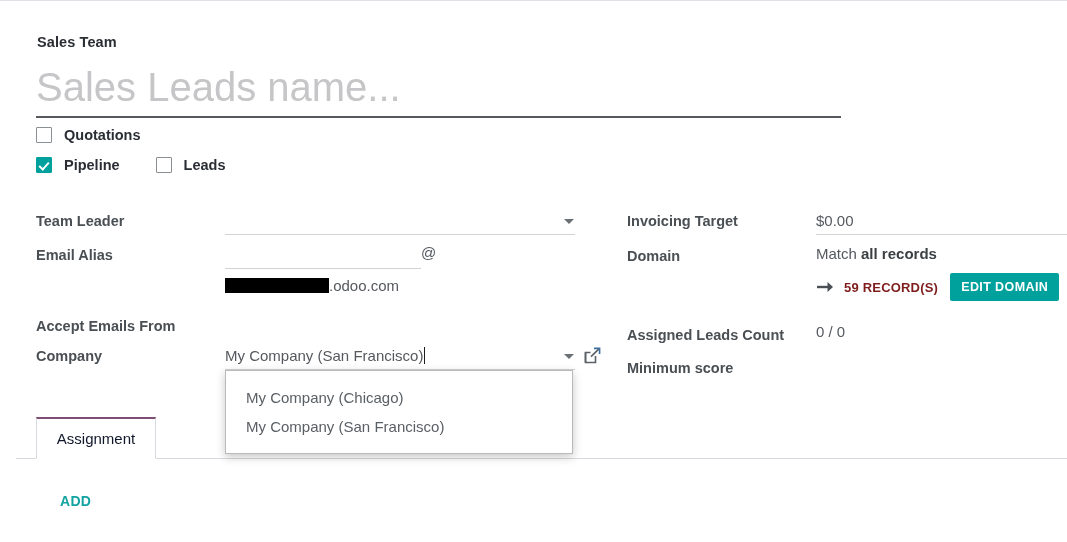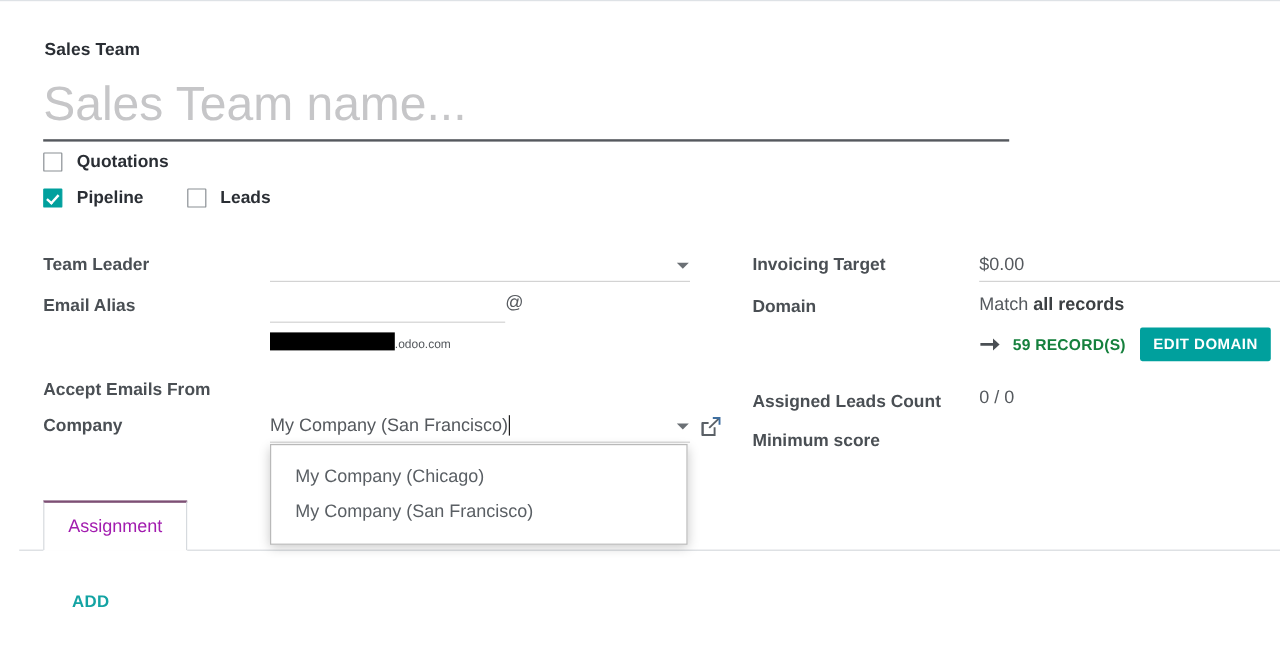--- a/index.html
+++ b/index.html
@@ -138,21 +138,21 @@
 
   .alias-at {
     position: absolute;
     left: 196px;
     top: 0px;
     font-size: 15px;
     color: #55595e;
   }
   .alias-dom-row {
     margin-top: 8px;
-    font-size: 10px;
+    font-size: 15px;
     color: #55595e;
     white-space: nowrap;
   }
   .redaction {
     display: inline-block;
     width: 104px;
     height: 15px;
     background: #000;
     vertical-align: -2px;
   }
@@ -178,21 +178,21 @@
     margin-top: 11px;
   }
   .arrow-icon {
     width: 22px; height: 16px;
     flex: 0 0 auto;
     margin-right: 6px;
   }
   .rec-link {
     font-size: 13px;
     font-weight: bold;
-    color: #15803d;
+    color: #7f1d1d;
     letter-spacing: .2px;
     white-space: nowrap;
     margin-right: 12px;
   }
   .btn-teal {
     background: #00a09d;
     color: #ffffff;
     font-size: 12.5px;
     font-weight: bold;
     letter-spacing: .4px;
@@ -240,21 +240,21 @@
     height: 42px;
     background: #fff;
     border: 1px solid #d6dade;
     border-top: 2px solid #7d4f74;
     border-bottom: 1px solid #fff;
     box-sizing: border-box;
     display: flex;
     align-items: center;
     justify-content: center;
     font-size: 15px;
-    color: #a21caf;
+    color: #0f172a;
     z-index: 20;
   }
   .add-link {
     position: absolute;
     left: 44px;
     top: 493px;
     font-size: 14px;
     font-weight: bold;
     color: #13a3a3;
     letter-spacing: .3px;
@@ -262,21 +262,21 @@
 </style>
 </head>
 <body>
 
 <div class="top-rule"></div>
 
 <div class="sheet">
 
   <div class="title-label">Sales Team</div>
   <div class="title-input-wrap">
-    <div class="title-placeholder">Sales Team name...</div>
+    <div class="title-placeholder">Sales Leads name...</div>
   </div>
 
   <div class="cb-row row1">
     <div class="cbox"></div>
     <div class="cb-label">Quotations</div>
   </div>
 
   <div class="cb-row row2">
     <div class="cbox checked"></div>
     <div class="cb-label">Pipeline</div>

